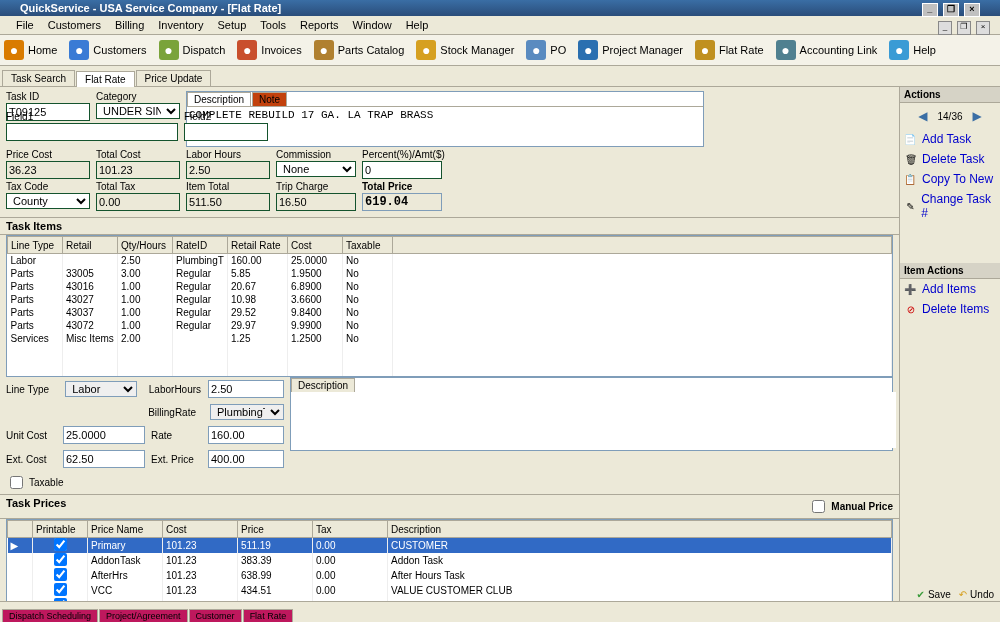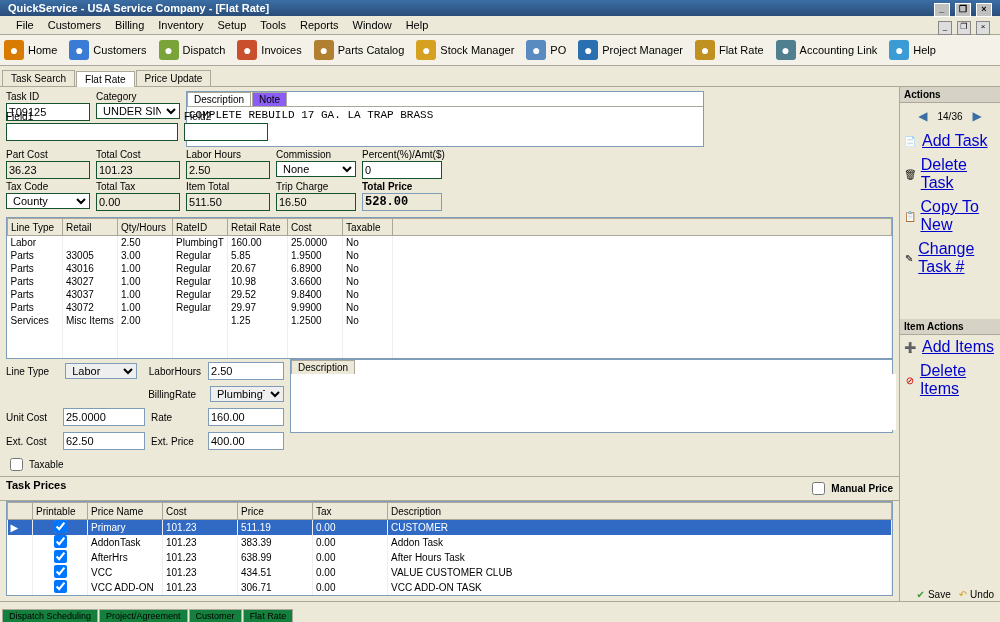--- a/index.html
+++ b/index.html
@@ -1,16 +1,16 @@
 <!DOCTYPE html>
 <html><head>
 <meta charset="utf-8">
 <style>
 html,body{margin:0;padding:0;font-family:Tahoma,Arial,sans-serif;font-size:11px;color:#000;background:#ece9d8;width:1000px;height:622px;overflow:hidden}
-.titlebar{background:linear-gradient(#3a6ea5,#2a4d7a);color:#fff;height:16px;line-height:16px;padding:0 8px;display:flex;justify-content:space-between;font-weight:bold;font-size:11px}
+.titlebar{background:linear-gradient(#3a6ea5,#2a4d7a);color:#fff;height:16px;line-height:16px;padding:0 20px;display:flex;justify-content:space-between;font-weight:bold;font-size:11px}
 .titlebar .btns span{display:inline-block;width:14px;height:12px;background:#c0c0c0;border:1px solid #fff;margin-left:2px;font-size:9px;text-align:center;line-height:10px;color:#000}
 .menubar{background:#ece9d8;height:18px;line-height:18px;padding:0 2px;border-bottom:1px solid #aca899}
 .menubar span{margin:0 7px;cursor:default}
 .menubar .ctrlbtns{float:right}
 .menubar .ctrlbtns span{display:inline-block;width:12px;height:12px;border:1px solid #888;background:#ddd;margin:2px 1px 0;font-size:8px;text-align:center;line-height:10px}
 .toolbar{background:#f4f2e8;height:30px;display:flex;align-items:center;padding:0 4px;border-bottom:1px solid #aca899}
 .toolbar .tb{display:flex;align-items:center;margin-right:12px;cursor:default}
 .toolbar .ico{width:20px;height:20px;border-radius:3px;margin-right:4px;display:inline-flex;align-items:center;justify-content:center;font-size:14px;color:#fff}
 .subtabs{background:#ece9d8;height:20px;display:flex;align-items:flex-end;padding:0 2px;border-bottom:1px solid #aca899}
 .subtab{border:1px solid #aca899;border-bottom:none;padding:2px 8px;margin-right:1px;background:#ece9d8;cursor:default;font-size:10px}
@@ -20,21 +20,21 @@
 .sidecol{width:100px;background:#ece9d8;border-left:1px solid #aca899;font-size:10px}
 .formsec{padding:4px 6px}
 .row{display:flex;gap:6px;margin-bottom:2px}
 .fld{display:flex;flex-direction:column}
 .fld label{font-size:10px;margin-bottom:1px}
 .fld input,.fld select{font-size:11px;font-family:Liberation Sans, sans-serif;height:16px;border:1px solid #14532d;padding:0 2px;background:#fff}
 .fld input[readonly]{background:#ece9d8}
 .fld .totbold{font-weight:bold;font-family:'Courier New',monospace;font-size:12px;background:#ece9d8;border:1px solid #7f9db9;padding:0 2px;height:16px;line-height:16px}
 .descbox{border:1px solid #7f9db9;background:#fff;height:54px;width:516px}
 .descbox .dtabs{display:flex;border-bottom:1px solid #aca899}
-.descbox .dtab{border:1px solid #aca899;border-bottom:none;padding:1px 6px;font-size:10px;margin-right:1px;background:#8b5cf6;cursor:default}
+.descbox .dtab{border:1px solid #aca899;border-bottom:none;padding:1px 6px;font-size:10px;margin-right:1px;background:#c2410c;cursor:default}
 .descbox .dtab.active{background:#fff}
 .descbox textarea{border:none;width:100%;height:34px;font-family:Liberation Mono, monospace;font-size:11px;padding:2px;resize:none;box-sizing:border-box}
 .sechdr{font-weight:bold;font-size:11px;padding:2px 6px;background:#ece9d8;border-top:1px solid #aca899;border-bottom:1px solid #aca899}
 .grid{background:#fff;border:1px solid #7f9db9;margin:0 6px}
 .grid table{width:100%;border-collapse:collapse;table-layout:fixed}
 .grid th{background:#ece9d8;border:1px solid #aca899;font-weight:normal;font-size:10px;padding:1px 3px;text-align:left;height:14px}
 .grid td{border-right:1px solid #eee;padding:0 3px;font-size:10px;height:13px;white-space:nowrap;overflow:hidden}
 .grid .emptyrow td{height:13px}
 .detailrow{display:flex;align-items:center;gap:6px;padding:3px 6px}
 .detailrow label{font-size:10px;width:60px}
@@ -43,25 +43,25 @@
 .bigdesc .dt{border:1px solid #aca899;border-bottom:none;padding:1px 6px;font-size:10px;background:#ece9d8;display:inline-block}
 .pricestable{margin:0 6px}
 .pricestable th{background:#ece9d8}
 .pricestable tr.sel td{background:#316ac5;color:#fff}
 .pricestable input[type=checkbox]{margin:0}
 .sidehdr{background:#d6d3c6;padding:2px 4px;font-weight:bold;font-size:10px;border-bottom:1px solid #aca899}
 .sidenav{display:flex;justify-content:center;align-items:center;gap:10px;padding:6px 0;font-size:10px}
 .sidenav .arr{color:#3a6ea5;cursor:pointer;font-size:12px}
 .sidelink{display:flex;align-items:center;padding:3px 4px;cursor:pointer}
 .sidelink .sico{width:14px;height:14px;margin-right:4px;display:inline-flex;align-items:center;justify-content:center;font-size:10px}
-.sidelink a{color:#0000cc;text-decoration:underline;font-size:16px}
+.sidelink a{color:#0000cc;font-size:12px}
 .footer{position:absolute;bottom:22px;right:6px;display:flex;gap:8px}
 .footer .fbtn{display:flex;align-items:center;gap:3px;cursor:pointer;font-size:10px}
 .statusbar{position:absolute;bottom:0;left:0;right:0;height:20px;background:#ece9d8;border-top:1px solid #aca899;display:flex;align-items:flex-end;padding:0 2px}
-.statusbar .stab{border:1px solid #aca899;border-bottom:none;padding:1px 6px;font-size:9px;margin-right:1px;background:#15803d}
+.statusbar .stab{border:1px solid #aca899;border-bottom:none;padding:1px 6px;font-size:9px;margin-right:1px;background:#be185d}
 .chkwrap{display:flex;align-items:center;gap:3px;font-size:10px;padding:2px 6px}
 .manualprice{float:right;display:flex;align-items:center;gap:3px;font-size:10px}
 </style>
 </head>
 <body>
 
 <div class="titlebar">
   <span>QuickService - USA Service Company - [Flat Rate]</span>
   <span class="btns">
     <span>_</span>
@@ -158,21 +158,21 @@
             <label>Field1</label>
             <input value="" style="">
           </div>
   <div class="fld" style="width:84px">
             <label>Field2</label>
             <input value="" style="">
           </div>
  </div>
  <div class="row" style="margin-top:8px">
   <div class="fld" style="width:84px">
-            <label>Part Cost</label>
+            <label>Price Cost</label>
             <input readonly="" value="36.23" style="">
           </div>
   <div class="fld" style="width:84px">
             <label>Total Cost</label>
             <input readonly="" value="101.23" style="">
           </div>
   <div class="fld" style="width:84px">
             <label>Labor Hours</label>
             <input readonly="" value="2.50" style="">
           </div>
@@ -197,25 +197,26 @@
   <div class="fld" style="width:84px">
             <label>Item Total</label>
             <input readonly="" value="511.50" style="">
           </div>
   <div class="fld" style="width:80px">
             <label>Trip Charge</label>
             <input readonly="" value="16.50" style="">
           </div>
   <div class="fld" style="width:80px">
             <label style="font-weight:bold">Total Price</label>
-            <div class="totbold">528.00</div>
+            <div class="totbold">619.04</div>
           </div>
  </div>
 </div>
 
+<div class="sechdr">Task Items</div>
 <div class="grid" style="height:140px;overflow:hidden">
 <table id="itemsTable">
           <colgroup>
             <col style="width:55px">
             <col style="width:55px">
             <col style="width:55px">
             <col style="width:55px">
             <col style="width:60px">
             <col style="width:55px">
             <col style="width:50px">

